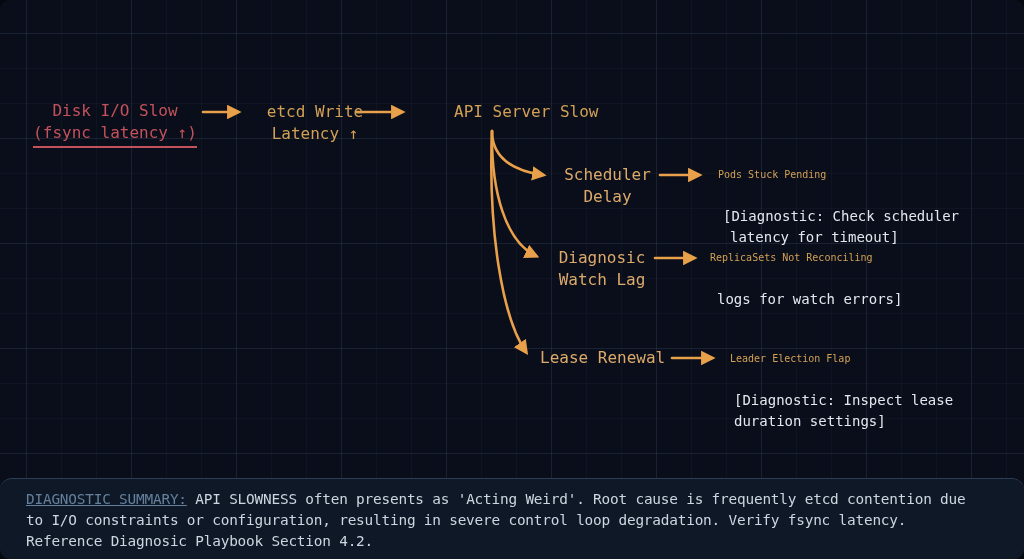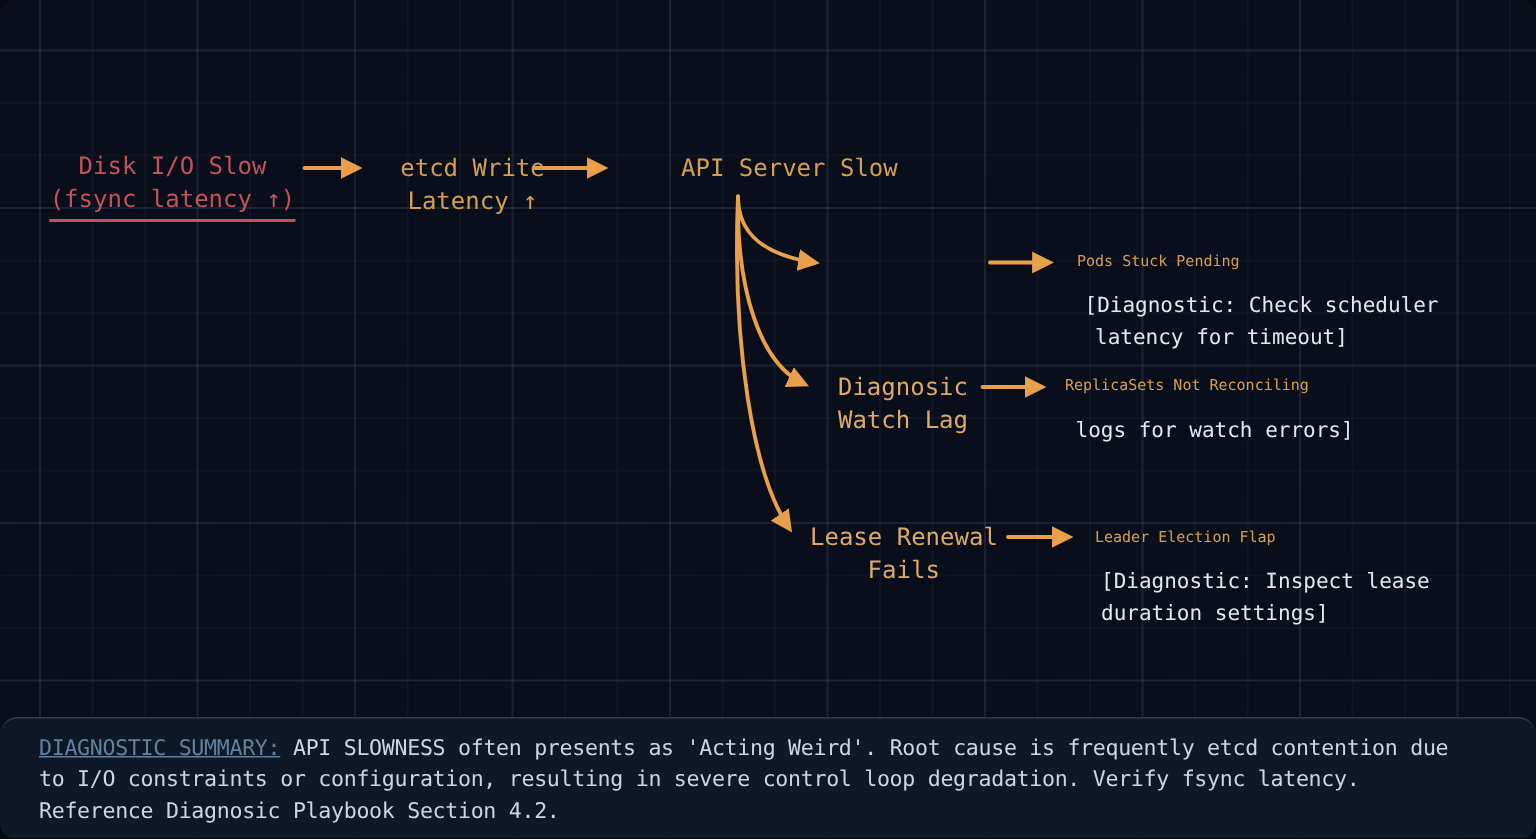--- a/index.html
+++ b/index.html
@@ -29,21 +29,21 @@
     font-family:"DejaVu Sans Mono","Liberation Mono",monospace;
     border-radius:10px;
   }
   .arrows{position:absolute;left:0;top:0;pointer-events:none;}
   .node{position:absolute;font-size:16px;line-height:22px;white-space:nowrap;}
   .center{text-align:center;}
   .root-node{color:var(--root_red);border-bottom:2px solid var(--root_red);padding-bottom:2px;}
   .gold{color:var(--gold);}
   .tan{color:var(--tan);}
   .effect-title{color:var(--gold);font-size:10px;line-height:22px;}
-  .diag{color:var(--white_text);font-size:14px;line-height:21px;margin-top:8px;white-space:nowrap;}
+  .diag{color:var(--white_text);font-size:14px;line-height:21px;margin-top:20px;white-space:nowrap;}
   .diag div{white-space:nowrap;}
   .b1 .diag .l1{margin-left:5px;}
   .b1 .diag .l2{margin-left:12px;}
   .b2 .diag .l1,.b2 .diag .l2{margin-left:7px;}
   .b3 .diag .l1,.b3 .diag .l2{margin-left:4px;}
   .pos-root{left:33px;top:100px;width:164px;}
   .pos-etcd{left:250px;top:101px;width:104px;margin-left:13px;}
   .pos-api{left:422px;top:101px;margin-left:32px;}
   .pos-cause1{left:545px;top:164px;width:125px;}
   .pos-cause2{left:542px;top:247px;width:120px;}
@@ -92,20 +92,24 @@
     <div>(fsync latency ↑)</div>
   </div>
 
   <div class="node center gold pos-etcd">
     <div>etcd Write</div>
     <div>Latency ↑</div>
   </div>
 
   <div class="node gold pos-api">API Server Slow</div>
 
+  <div class="node center tan pos-cause1 b1">
+    <div>Scheduler</div>
+    <div>Delay</div>
+  </div>
   <div class="node pos-effect1 b1">
     <div class="effect-title">Pods Stuck Pending</div>
     <div class="diag">
       <div class="l1">[Diagnostic: Check scheduler</div>
       <div class="l2">latency for timeout]</div>
     </div>
   </div>
 
   <div class="node center tan pos-cause2 b2">
     <div>Diagnosic</div>
@@ -113,21 +117,20 @@
   </div>
   <div class="node pos-effect2 b2">
     <div class="effect-title">ReplicaSets Not Reconciling</div>
     <div class="diag">
       <div class="l2">logs for watch errors]</div>
     </div>
   </div>
 
   <div class="node center tan pos-cause3 b3">
     <div>Lease Renewal</div>
-    <div>Fails</div>
   </div>
   <div class="node pos-effect3 b3">
     <div class="effect-title">Leader Election Flap</div>
     <div class="diag">
       <div class="l1">[Diagnostic: Inspect lease</div>
       <div class="l2">duration settings]</div>
     </div>
   </div>
 
   <div class="summary-bar">

